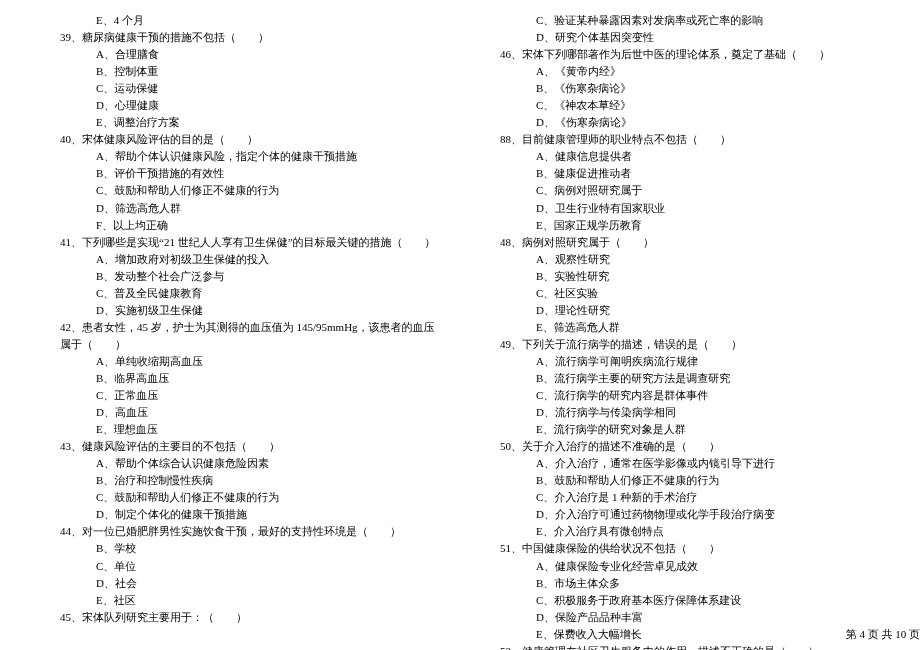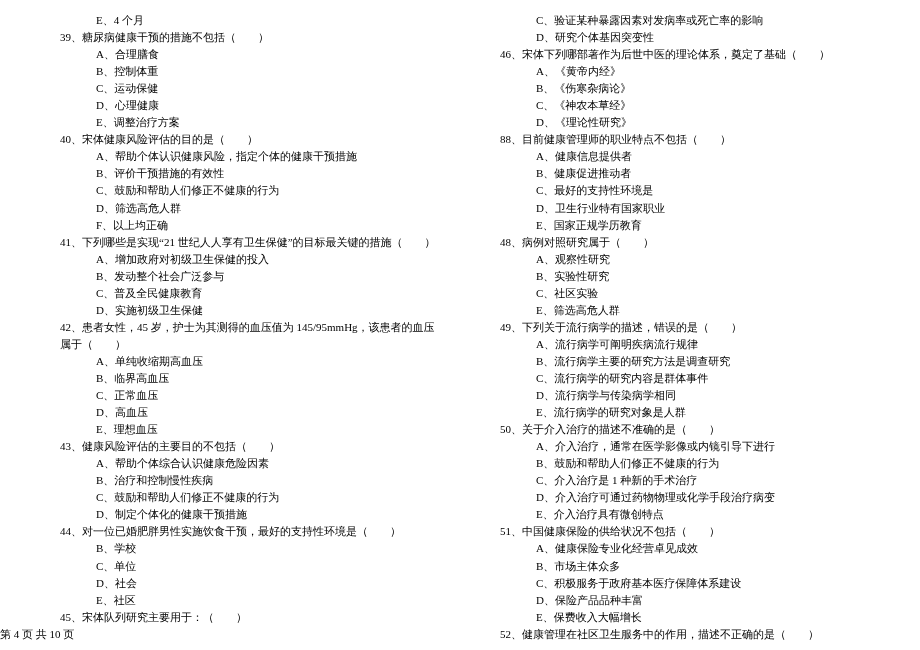--- a/index.html
+++ b/index.html
@@ -30,21 +30,21 @@
       padding-left: 56px;
     }
     .question-line {
       padding-left: 20px;
     }
     .footer {
       position: absolute;
       bottom: 8px;
       left: 0;
       right: 0;
-      text-align: left;
+      text-align: right;
       font-size: 11px;
     }
   </style>
 </head>
 <body>
 
 <div class="columns">
   <div class="column" id="left-col">
       <div class="option-line">E、4 个月</div>
       <div class="question-line">39、糖尿病健康干预的措施不包括（　　）</div>
@@ -82,31 +82,32 @@
       <div class="option-line">E、社区</div>
       <div class="question-line">45、宋体队列研究主要用于：（　　）</div>
     </div>
   <div class="column" id="right-col">
       <div class="option-line">C、验证某种暴露因素对发病率或死亡率的影响</div>
       <div class="option-line">D、研究个体基因突变性</div>
       <div class="question-line">46、宋体下列哪部著作为后世中医的理论体系，奠定了基础（　　）</div>
       <div class="option-line">A、《黄帝内经》</div>
       <div class="option-line">B、《伤寒杂病论》</div>
       <div class="option-line">C、《神农本草经》</div>
-      <div class="option-line">D、《理论性研究》</div>
+      <div class="option-line">D、《伤寒杂病论》</div>
       <div class="question-line">88、目前健康管理师的职业特点不包括（　　）</div>
       <div class="option-line">A、健康信息提供者</div>
       <div class="option-line">B、健康促进推动者</div>
-      <div class="option-line">C、最好的支持性环境是</div>
+      <div class="option-line">C、病例对照研究属于</div>
       <div class="option-line">D、卫生行业特有国家职业</div>
       <div class="option-line">E、国家正规学历教育</div>
       <div class="question-line">48、病例对照研究属于（　　）</div>
       <div class="option-line">A、观察性研究</div>
       <div class="option-line">B、实验性研究</div>
       <div class="option-line">C、社区实验</div>
+      <div class="option-line">D、理论性研究</div>
       <div class="option-line">E、筛选高危人群</div>
       <div class="question-line">49、下列关于流行病学的描述，错误的是（　　）</div>
       <div class="option-line">A、流行病学可阐明疾病流行规律</div>
       <div class="option-line">B、流行病学主要的研究方法是调查研究</div>
       <div class="option-line">C、流行病学的研究内容是群体事件</div>
       <div class="option-line">D、流行病学与传染病学相同</div>
       <div class="option-line">E、流行病学的研究对象是人群</div>
       <div class="question-line">50、关于介入治疗的描述不准确的是（　　）</div>
       <div class="option-line">A、介入治疗，通常在医学影像或内镜引导下进行</div>
       <div class="option-line">B、鼓励和帮助人们修正不健康的行为</div>

